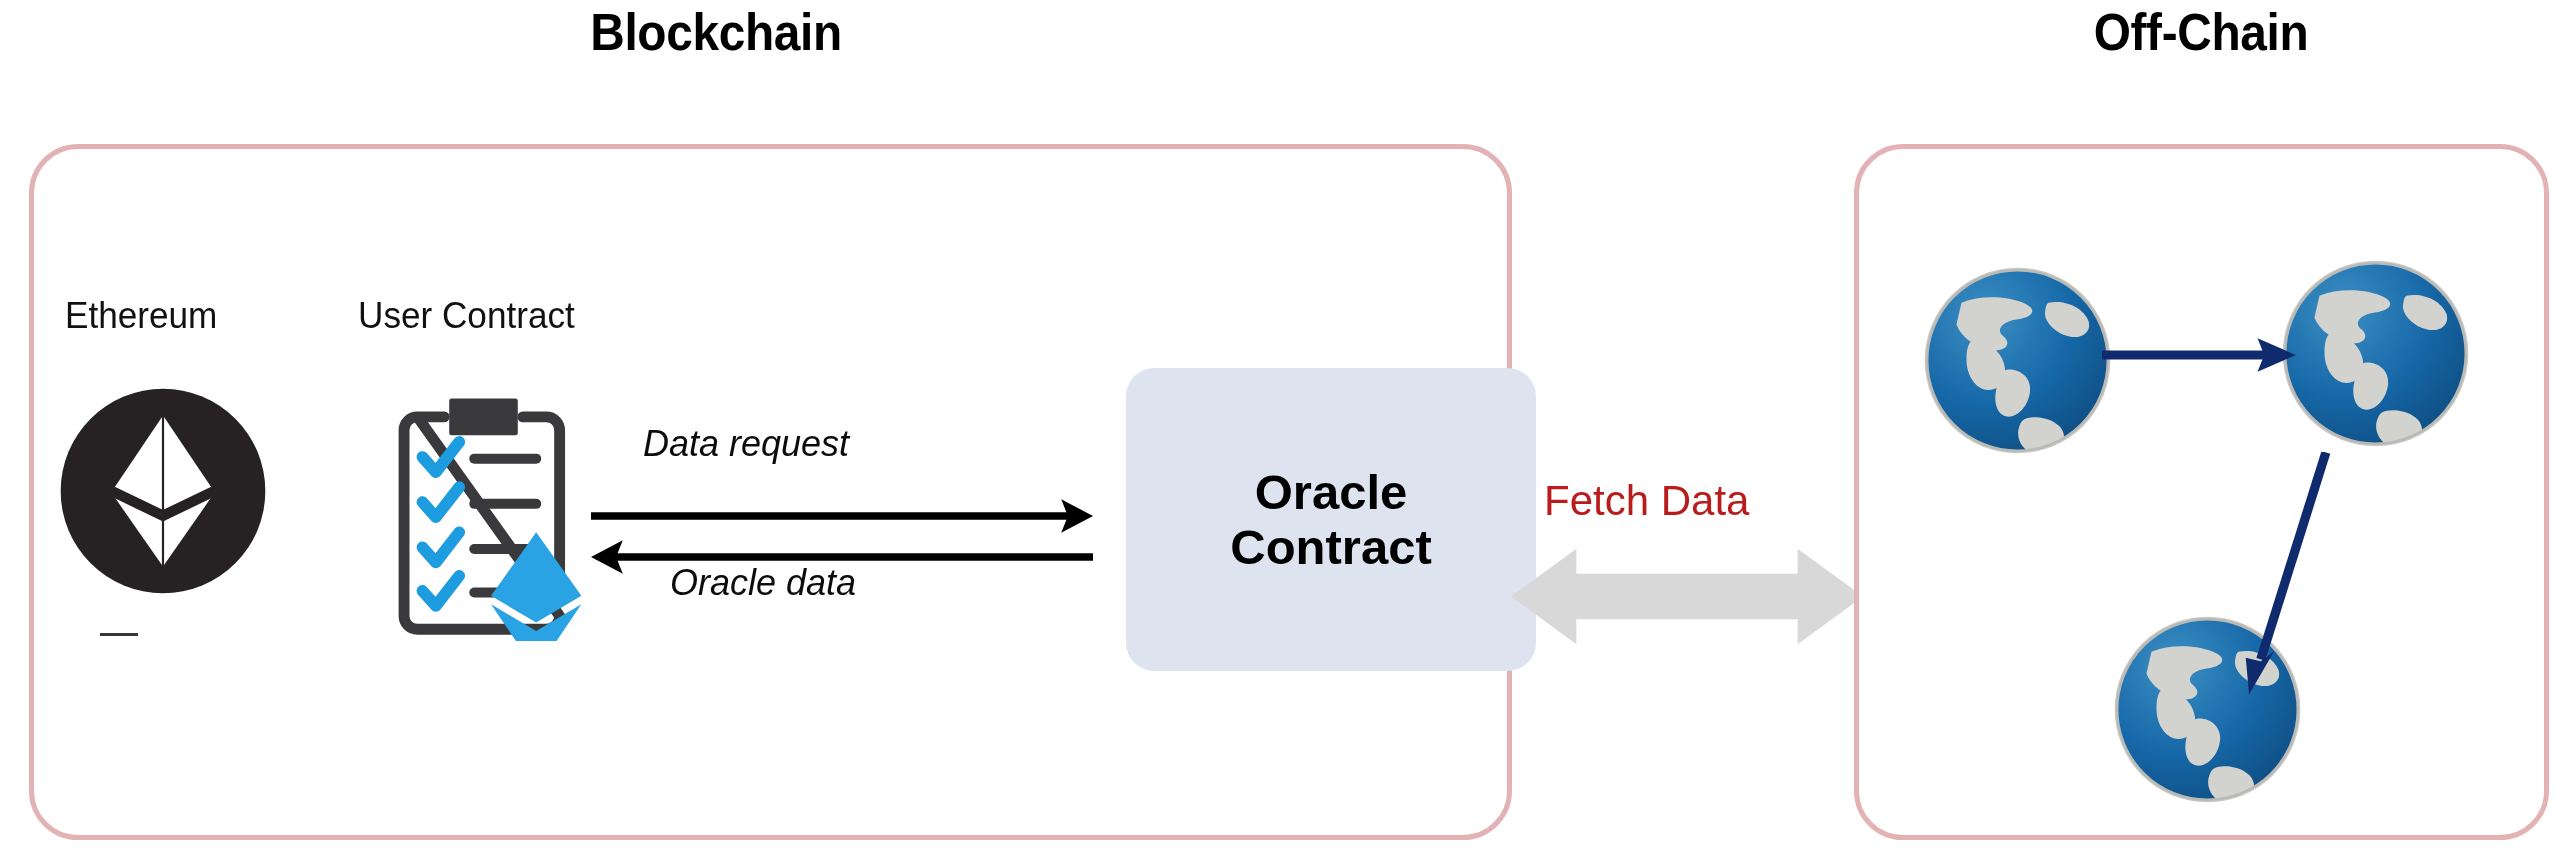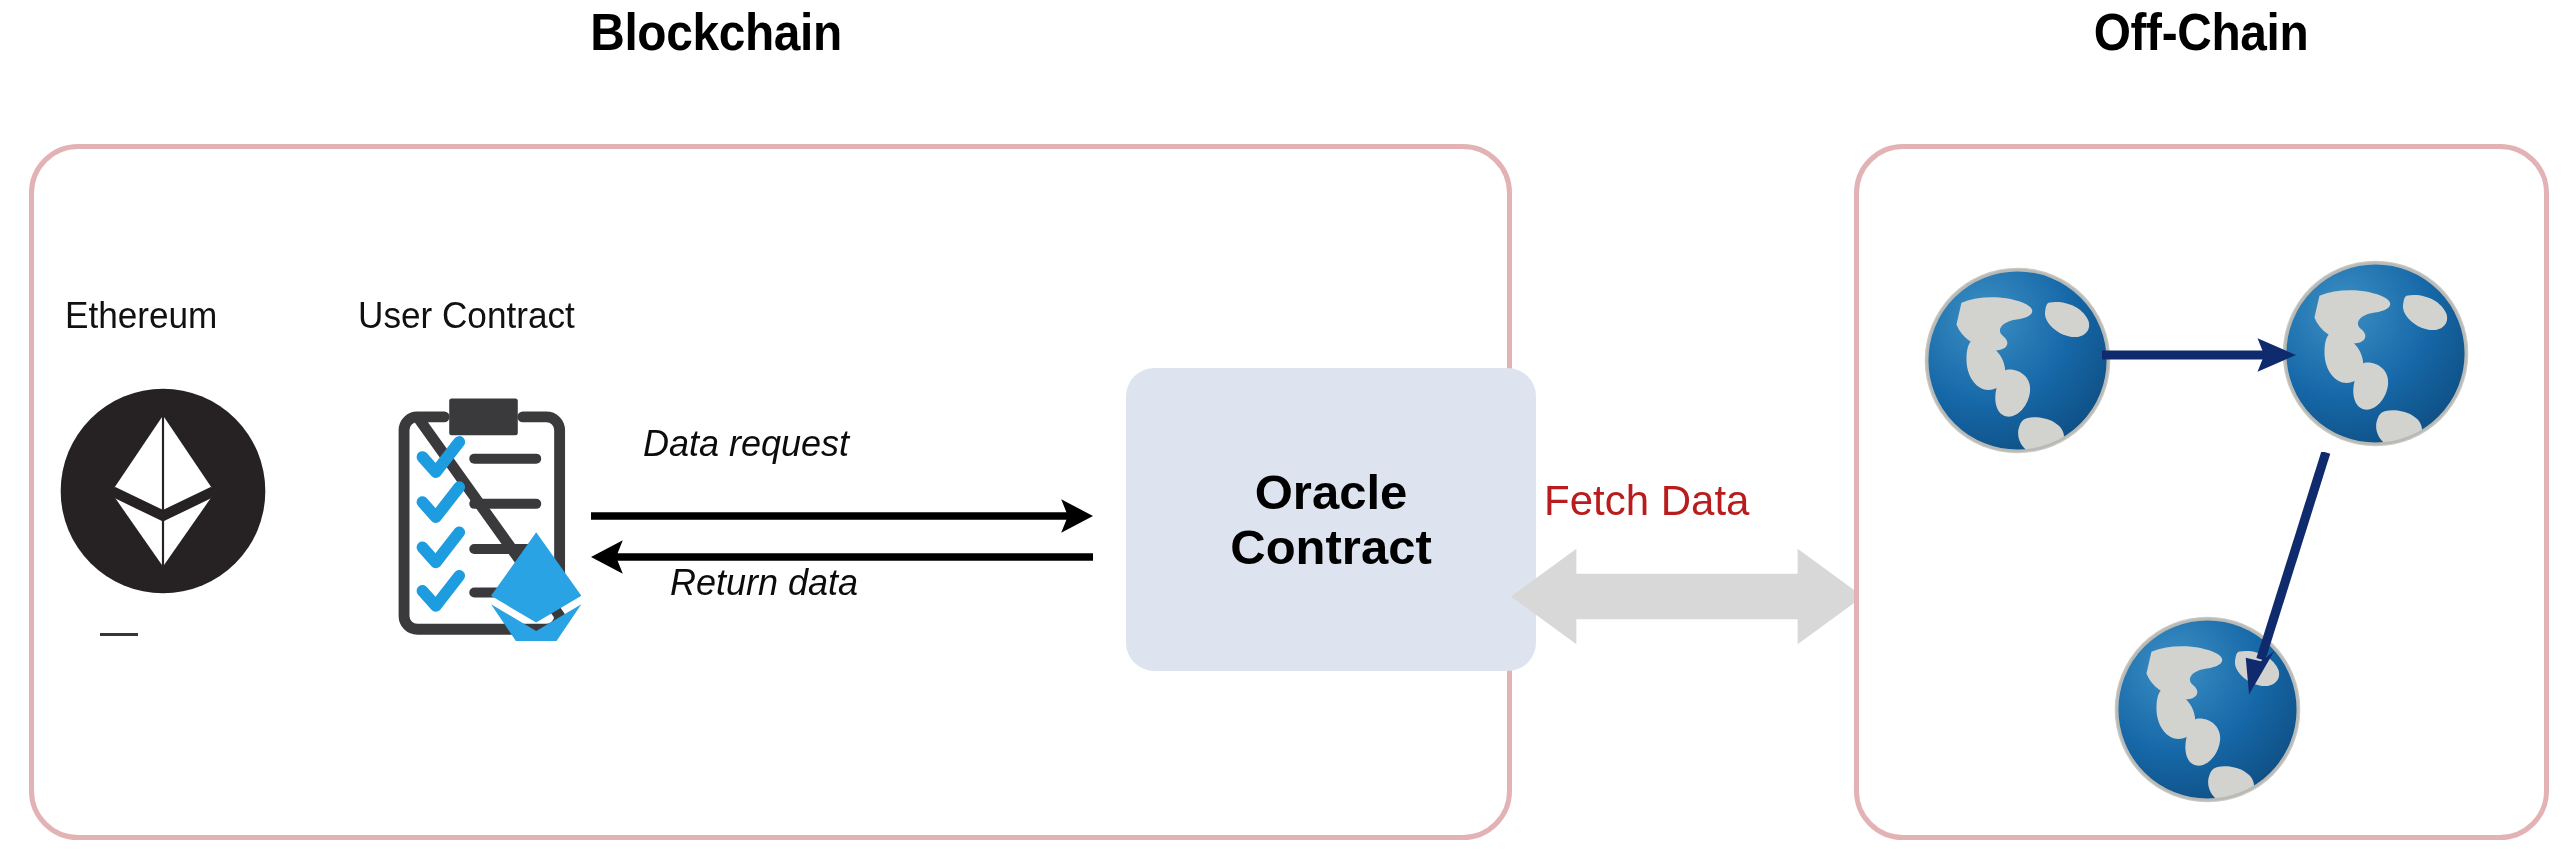--- a/index.html
+++ b/index.html
@@ -210,21 +210,21 @@
   </svg>
 </div>
 
 <div id="return-arrow">
   <svg viewBox="0 0 600 62" width="502" height="52" aria-hidden="true">
     <line x1="20" y1="31" x2="600" y2="31" stroke="#000000" stroke-width="9"></line>
     <polygon points="0,31 38,11 30,31 38,51" fill="#000000"></polygon>
   </svg>
 </div>
 
-<div class="flow-label" id="return-data-label">Return data</div>
+<div class="flow-label" id="return-data-label">Oracle data</div>
 
 <div id="oracle-box">
   <div id="oracle-box-label">Oracle
 Contract</div>
 </div>
 
 <div id="fetch-data-label">Fetch Data</div>
 
 <div id="fetch-arrow">
   <svg viewBox="0 0 420 130" width="352" height="109" aria-hidden="true">

